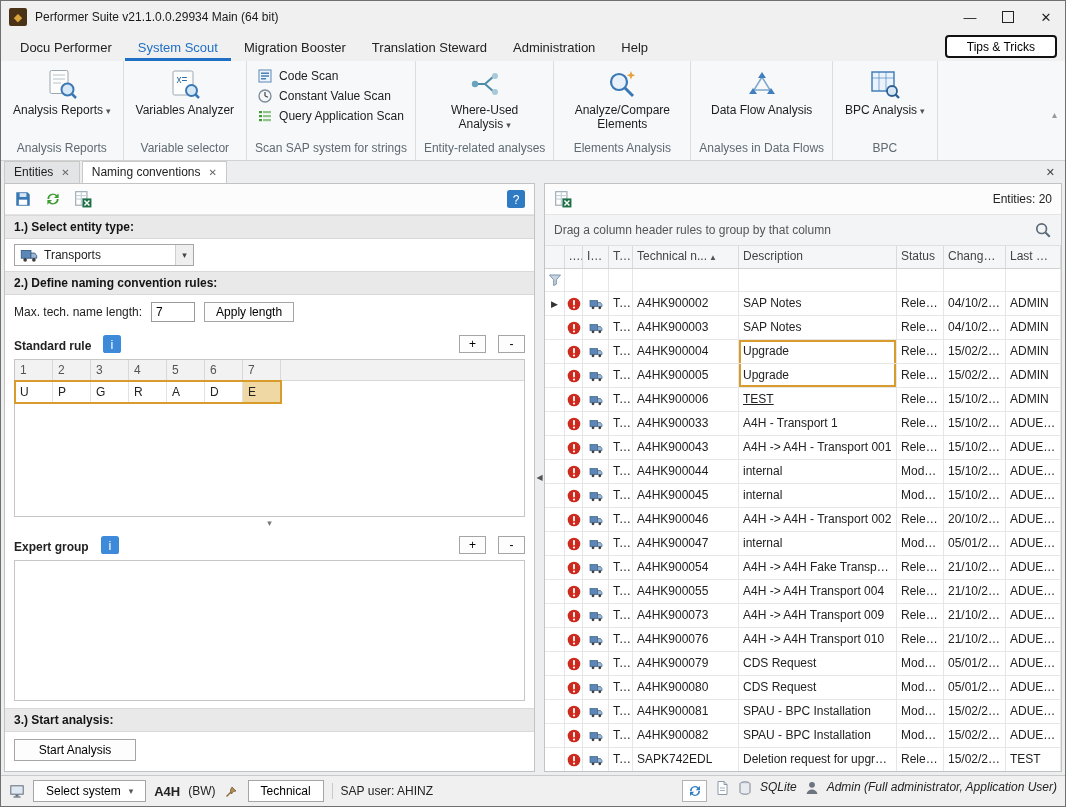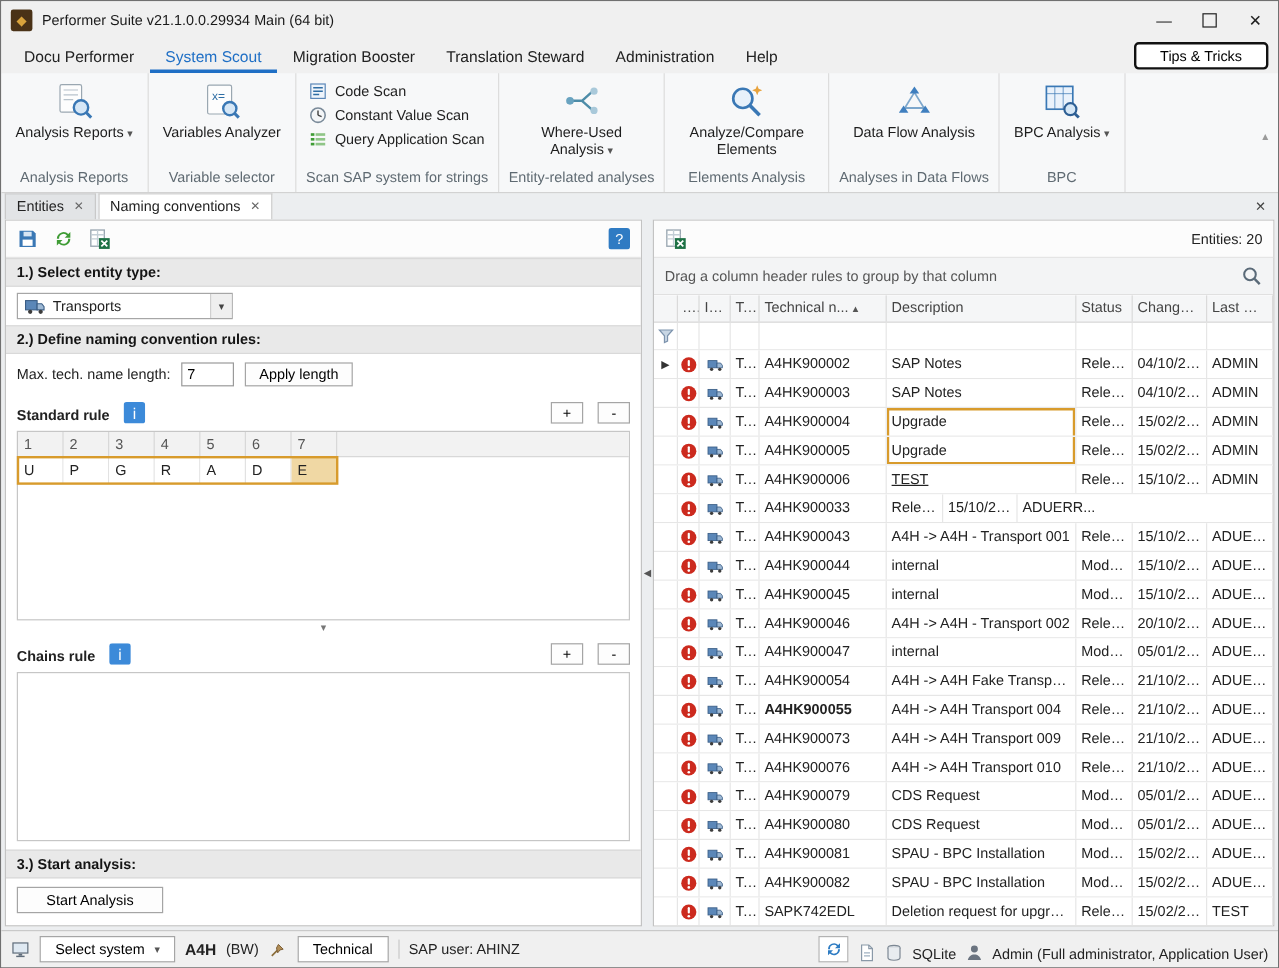--- a/index.html
+++ b/index.html
@@ -88,21 +88,21 @@
   .sort{font-size:8px;color:#555;margin-left:2px;}
   .expander{color:#333;font-size:9px;}
   .hl-start{box-shadow:inset 0 2px 0 #d89b2c, inset 2px 0 0 #d89b2c, inset -2px 0 0 #d89b2c;}
   .hl-end{box-shadow:inset 0 -2px 0 #d89b2c, inset 2px 0 0 #d89b2c, inset -2px 0 0 #d89b2c;}
   .grid-filler{flex:1;background:#fff;}
   
   .statusbar{height:30px;flex:none;background:#f0f0f0;border-top:1px solid #c9c9c9;display:flex;align-items:center;gap:8px;padding:0 8px;}
   .sbtn{background:#fff;border:1px solid #a5a5a5;font-family:inherit;font-size:12px;padding:3px 12px;cursor:pointer;display:flex;align-items:center;gap:8px;}
   .sbtn .caret{font-size:9px;color:#555;}
   .sys{font-weight:bold;font-size:13px;}
-  .sb-right{margin-left:auto;display:flex;align-items:flex-end;gap:7px;}
+  .sb-right{margin-left:auto;display:flex;align-items:flex-start;gap:7px;font-style:italic;}
   .sbiconbtn{background:#fff;border:1px solid #b3b3b3;width:25px;height:22px;display:flex;align-items:center;justify-content:center;padding:2px;cursor:pointer;}
   .sbicon{width:16px;height:16px;display:inline-flex;flex:none;}
   .sep{width:1px;height:16px;background:#c9c9c9;}
 </style>
 </head>
 <body>
 
 <div class="window">
 
   <div class="titlebar">
@@ -380,21 +380,21 @@
               <div class="rg-cell">A</div>
               <div class="rg-cell">D</div>
               <div class="rg-cell hl">E</div>
             </div>
           </div>
         <div class="rule-grid-empty"></div>
       </div>
       <div class="collapse-chev">▾</div>
 
       <div class="rule-head">
-        <span class="rule-title">Chains rule</span>
+        <span class="rule-title">Expert group</span>
         <span class="tbicon s14" data-icon="info-icon">
             <svg viewBox="0 0 14 14">
               <rect width="14" height="14" rx="2" fill="#3c8ad9"></rect>
               <text x="7" y="11" text-anchor="middle" font-size="10" fill="#fff" font-family="inherit">i</text>
             </svg>
           </span>
         <span class="spacer"></span>
         <button class="btn sq">+</button>
         <button class="btn sq">-</button>
       </div>
@@ -622,20 +622,21 @@
                   <svg viewBox="0 0 14 12">
                     <rect x="1" y="2.5" width="7.5" height="6" fill="#5b87b8" stroke="#3a5d85" stroke-width=".7"></rect>
                     <path d="M8.5 4.5h3l1.5 2v2h-4.5z" fill="#9db8d4" stroke="#3a5d85" stroke-width=".7"></path>
                     <circle cx="4" cy="9.8" r="1.4" fill="#3c3c3c"></circle>
                     <circle cx="10.8" cy="9.8" r="1.4" fill="#3c3c3c"></circle>
                   </svg>
                 </span>
               </div>
               <div class="gcell" style="width: 24px;">T...</div>
               <div class="gcell" style="width: 106px;">A4HK900033</div>
+              <div class="gcell" style="width: 158px;">A4H - Transport 1</div>
               <div class="gcell" style="width: 47px;">Releas...</div>
               <div class="gcell" style="width: 62px;">15/10/20...</div>
               <div class="gcell grows">ADUERR...</div>
             </div>
             <div class="grow">
               <div class="gcell center" style="width: 20px;"></div>
               <div class="gcell center" style="width: 18px;">
                 <span class="cicon">
                   <svg viewBox="0 0 14 14">
                     <circle cx="7" cy="7" r="6.3" fill="#cc2a1e"></circle>
@@ -816,21 +817,21 @@
                 <span class="cicon">
                   <svg viewBox="0 0 14 12">
                     <rect x="1" y="2.5" width="7.5" height="6" fill="#5b87b8" stroke="#3a5d85" stroke-width=".7"></rect>
                     <path d="M8.5 4.5h3l1.5 2v2h-4.5z" fill="#9db8d4" stroke="#3a5d85" stroke-width=".7"></path>
                     <circle cx="4" cy="9.8" r="1.4" fill="#3c3c3c"></circle>
                     <circle cx="10.8" cy="9.8" r="1.4" fill="#3c3c3c"></circle>
                   </svg>
                 </span>
               </div>
               <div class="gcell" style="width: 24px;">T...</div>
-              <div class="gcell" style="width: 106px; font-weight: bold;">A4HK900055</div>
+              <div class="gcell" style="width: 106px;">A4HK900055</div>
               <div class="gcell" style="width: 158px;">A4H -&gt; A4H Transport 004</div>
               <div class="gcell" style="width: 47px;">Releas...</div>
               <div class="gcell" style="width: 62px;">21/10/20...</div>
               <div class="gcell grows">ADUERR...</div>
             </div>
             <div class="grow">
               <div class="gcell center" style="width: 20px;"></div>
               <div class="gcell center" style="width: 18px;">
                 <span class="cicon">
                   <svg viewBox="0 0 14 14">

